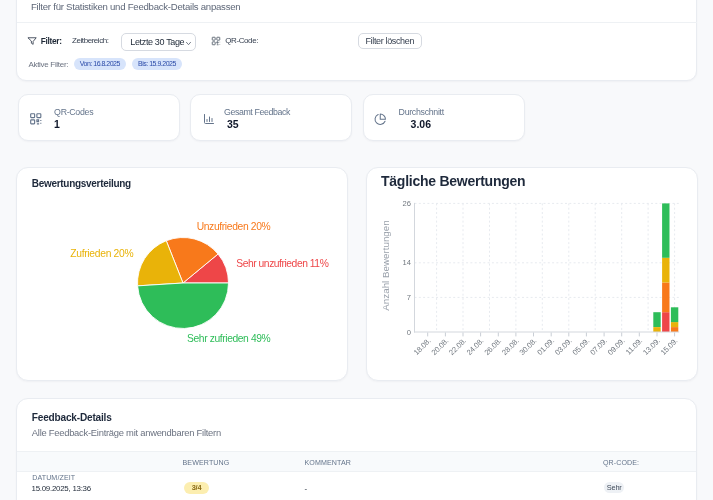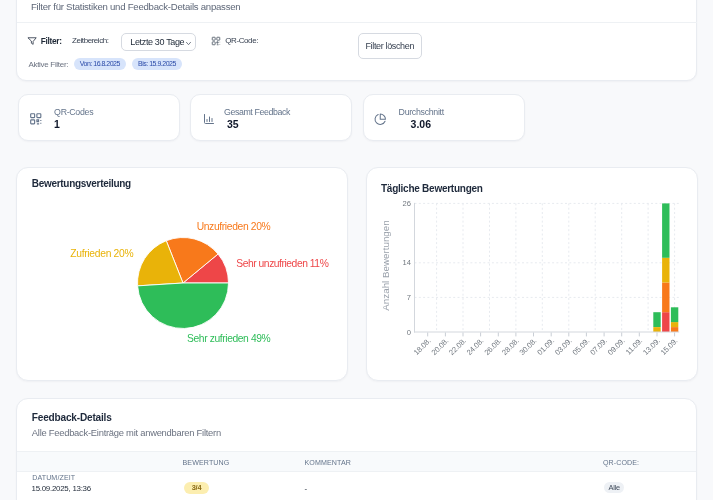--- a/index.html
+++ b/index.html
@@ -27,21 +27,21 @@
         <path d="m5 8 7 8 7-8"></path>
       </svg>
 </div>
 <svg class="abs" style="left:210.8px; top:36px;" width="10" height="10" viewBox="0 0 24 24" fill="none" stroke="#4b5563" stroke-width="2">
       <rect x="3" y="3" width="7" height="7" rx="1"></rect>
       <rect x="14" y="3" width="7" height="7" rx="1"></rect>
       <rect x="3" y="14" width="7" height="7" rx="1"></rect>
       <path d="M14 14h3v3h-3zM21 14v1M14 21h4M21 20v1"></path>
     </svg>
 <div class="abs" style="left:225.2px; top:36.2px; font-size:8px; letter-spacing:-0.4px; color:#374151;">QR-Code:</div>
-<div class="sel" style="left:357.5px; top:32.7px; width:64.5px; height:26px; justify-content:center; font-size:9px; letter-spacing:-0.35px; color:#374151;">Filter löschen</div>
+<div class="sel" style="left:357.5px; top:32.7px; width:64.5px; height:16px; justify-content:center; font-size:9px; letter-spacing:-0.35px; color:#374151;">Filter löschen</div>
 
 <div class="abs" style="left:28.4px; top:60.4px; font-size:8px; letter-spacing:-0.3px; color:#6b7280;">Aktive Filter:</div>
 <div class="pill" style="left:74.1px; top:57.9px; width:51.5px; height:11.8px; background:#d7e4fb; font-size:7px; letter-spacing:-0.5px; color:#2b4ba8;">Von: 16.8.2025</div>
 <div class="pill" style="left:132.3px; top:57.9px; width:49.3px; height:11.8px; background:#d7e4fb; font-size:7px; letter-spacing:-0.5px; color:#2b4ba8;">Bis: 15.9.2025</div>
 
 <div class="card" style="left:17.5px; top:94.2px; width:162px; height:46.5px;"></div>
 <div class="card" style="left:190.2px; top:94.2px; width:162px; height:46.5px;"></div>
 <div class="card" style="left:362.9px; top:94.2px; width:162px; height:46.5px;"></div>
 
 <svg class="abs" style="left:28.8px; top:112px;" width="13.5" height="13.5" viewBox="0 0 24 24" fill="none" stroke="#64748b" stroke-width="2">
@@ -65,21 +65,21 @@
 <svg class="abs" style="left:373.7px; top:113px;" width="12.5" height="12.5" viewBox="0 0 24 24" fill="none" stroke="#64748b" stroke-width="2" stroke-linecap="round" stroke-linejoin="round">
       <path d="M21.21 15.89A10 10 0 1 1 8 2.83"></path>
       <path d="M22 12A10 10 0 0 0 12 2v10z"></path>
     </svg>
 <div class="abs" style="left:398.6px; top:107.3px; font-size:8.8px; letter-spacing:-0.3px; color:#64748b;">Durchschnitt</div>
 <div class="abs" style="left:398.6px; top:117.5px; font-size:10.5px; font-weight:bold; color:#0f172a;margin-left:12px;">3.06</div>
 
 <div class="card" style="left:16px; top:166.5px; width:331.5px; height:214.5px; border-radius:12px;"></div>
 <div class="card" style="left:366px; top:166.5px; width:331.5px; height:214.5px; border-radius:12px;"></div>
 <div class="abs" style="left:31.8px; top:177.8px; font-size:10px; letter-spacing:-0.3px; font-weight:bold; color:#1e293b;">Bewertungsverteilung</div>
-<div class="abs" style="left:381px; top:183px; font-size:10px; letter-spacing:-0.25px; font-weight:bold; color:#1e293b;">Tägliche Bewertungen</div>
+<div class="abs" style="left:381px; top:173px; font-size:14px; letter-spacing:-0.25px; font-weight:bold; color:#1e293b;">Tägliche Bewertungen</div>
 
 <svg class="abs" style="left:0; top:0;" width="713" height="500" viewBox="0 0 713 500">
 <path d="M183.0,283.0 L228.5,283.0 A45.5,45.5 0 0 0 218.06,254.0 Z" fill="#ee4648" stroke="#ffffff" stroke-width="0.9" stroke-linejoin="round"></path>
 <path d="M183.0,283.0 L218.06,254.0 A45.5,45.5 0 0 0 166.25,240.7 Z" fill="#f8791b" stroke="#ffffff" stroke-width="0.9" stroke-linejoin="round"></path>
 <path d="M183.0,283.0 L166.25,240.7 A45.5,45.5 0 0 0 137.59,285.86 Z" fill="#e9b309" stroke="#ffffff" stroke-width="0.9" stroke-linejoin="round"></path>
 <path d="M183.0,283.0 L137.59,285.86 A45.5,45.5 0 0 0 228.5,283.0 Z" fill="#2ebd59" stroke="#ffffff" stroke-width="0.9" stroke-linejoin="round"></path>
 <line x1="436.6" y1="203.4" x2="436.6" y2="332.0" stroke="#e7eaef" stroke-width="1" stroke-dasharray="2,2.3"></line>
 <line x1="463.0" y1="203.4" x2="463.0" y2="332.0" stroke="#e7eaef" stroke-width="1" stroke-dasharray="2,2.3"></line>
 <line x1="489.5" y1="203.4" x2="489.5" y2="332.0" stroke="#e7eaef" stroke-width="1" stroke-dasharray="2,2.3"></line>
 <line x1="515.9" y1="203.4" x2="515.9" y2="332.0" stroke="#e7eaef" stroke-width="1" stroke-dasharray="2,2.3"></line>
@@ -152,14 +152,14 @@
 
 <div class="abs" style="left:17px; top:450.8px; width:679px; height:21.7px; background:#f8fafc; border-top:1px solid #eef1f4; border-bottom:1px solid #eef1f4;"></div>
 <div class="abs" style="left:32.2px; top:474px; font-size:7.1px; letter-spacing:0.1px; color:#64748b; font-weight:500;">DATUM/ZEIT</div>
 <div class="abs" style="left:182.5px; top:459px; font-size:7.1px; letter-spacing:0.1px; color:#64748b; font-weight:500;">BEWERTUNG</div>
 <div class="abs" style="left:304.5px; top:459px; font-size:7.1px; letter-spacing:0.1px; color:#64748b; font-weight:500;">KOMMENTAR</div>
 <div class="abs" style="left:602.9px; top:459px; font-size:7.1px; letter-spacing:0.1px; color:#64748b; font-weight:500;">QR-CODE:</div>
 
 <div class="abs" style="left:31.5px; top:484.4px; font-size:7.9px; letter-spacing:-0.25px; color:#1f2937;">15.09.2025, 13:36</div>
 <div class="pill" style="left:184px; top:481.5px; width:25px; height:12.7px; background:#fceeb0; font-size:7.4px; letter-spacing:-0.2px; font-weight:bold; color:#8a6a15;">3/4</div>
 <div class="abs" style="left:304.5px; top:484.4px; font-size:7.9px; color:#1f2937;">-</div>
-<div class="pill" style="left:604px; top:482.1px; width:20.4px; height:11px; background:#eef1f5; font-size:7.4px; letter-spacing:-0.2px; color:#3f4a5a;">Alle</div>
+<div class="pill" style="left:604px; top:482.1px; width:20.4px; height:11px; background:#eef1f5; font-size:7.4px; letter-spacing:-0.2px; color:#3f4a5a;">Sehr</div>
 
 </div>
 </body></html>

